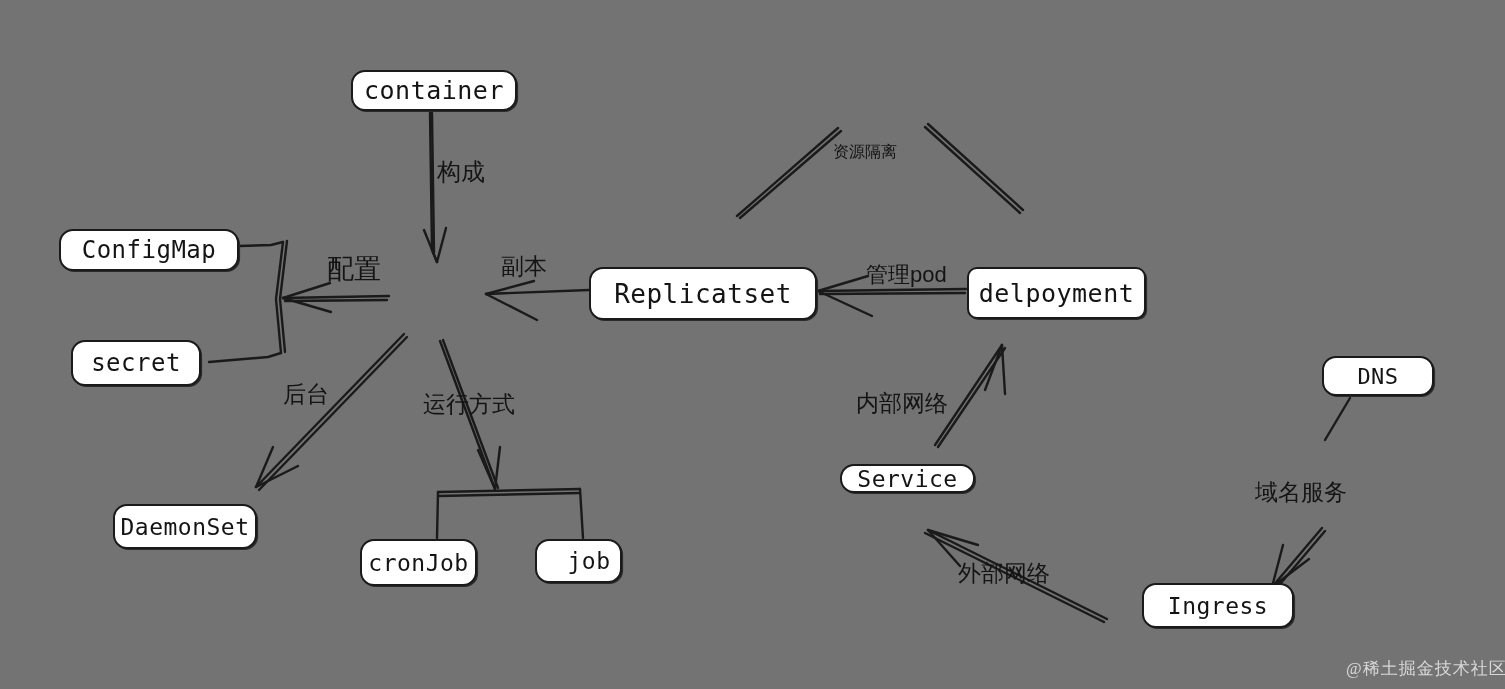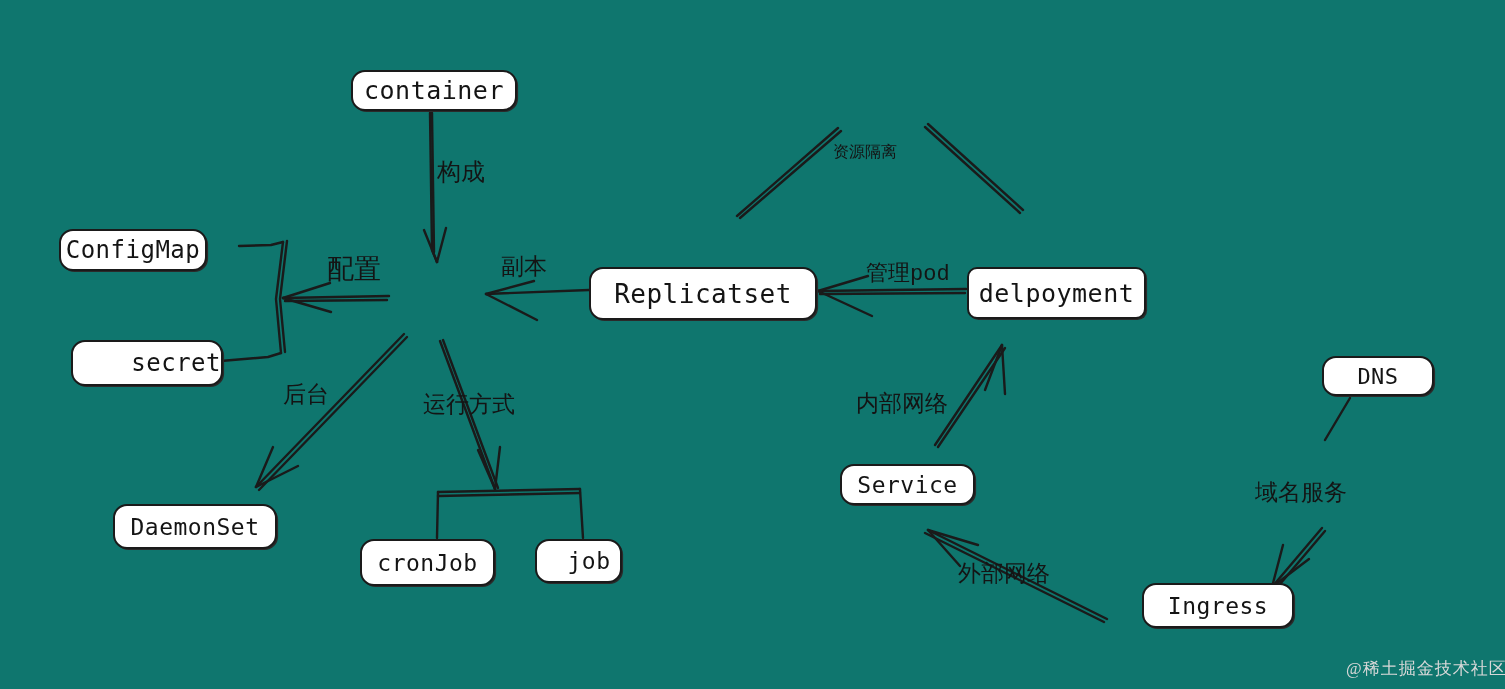--- a/index.html
+++ b/index.html
@@ -8,21 +8,21 @@
     padding: 0;
     background: #ffffff;
   }
   body {
     font-family: "DejaVu Sans Mono", monospace;
   }
   #canvas {
     position: relative;
     width: 1505px;
     height: 689px;
-    background: #0f766e;
+    background: #737373;
     overflow: hidden;
   }
   svg.layer {
     position: absolute;
     left: 0;
     top: 0;
     width: 1505px;
     height: 689px;
     pointer-events: none;
   }
@@ -53,21 +53,21 @@
     color: #141414;
   }
   .edge-label {
     position: absolute;
     font-family: "DejaVu Sans", sans-serif;
     color: #141414;
     white-space: nowrap;
     line-height: 1;
   }
   .edge-label.mono {
-    font-family: Liberation Mono, monospace;
+    font-family: Liberation Sans, sans-serif;
   }
   .watermark {
     position: absolute;
     font-family: Liberation Serif, serif;
     color: #d8d8d8;
     white-space: nowrap;
     letter-spacing: 1px;
     margin-left: 28px;
   }
 </style>
@@ -164,50 +164,50 @@
       </g>
 
     </g>
   </svg>
 
   <div class="node" style="left:351px; top:70px; width:166px; height:41px; font-size:25px;">
     <span>container</span>
   </div>
 
 
-  <div class="node" style="left:59px; top:229px; width:148px; height:42px; font-size:24px;">
+  <div class="node" style="left:59px; top:229px; width:180px; height:42px; font-size:24px;">
     <span>ConfigMap</span>
   </div>
 
-  <div class="node" style="left:71px; top:340px; width:152px; height:46px; font-size:24px;justify-content:flex-end;">
+  <div class="node" style="left:71px; top:340px; width:130px; height:46px; font-size:24px;">
     <span>secret</span>
   </div>
 
 
   <div class="node" style="left:589px; top:267px; width:228px; height:53px; font-size:26px;">
     <span>Replicatset</span>
   </div>
 
   <div class="node" style="left:967px; top:267px; width:179px; height:52px; font-size:25px;border-radius:10px;">
     <span>delpoyment</span>
   </div>
 
   <div class="node" style="left:1322px; top:356px; width:112px; height:40px; font-size:22px;">
     <span>DNS</span>
   </div>
 
-  <div class="node" style="left:113px; top:504px; width:164px; height:45px; font-size:23px;">
+  <div class="node" style="left:113px; top:504px; width:144px; height:45px; font-size:23px;">
     <span>DaemonSet</span>
   </div>
 
-  <div class="node" style="left:840px; top:464px; width:135px; height:41px; font-size:23px;">
+  <div class="node" style="left:840px; top:464px; width:135px; height:29px; font-size:23px;">
     <span>Service</span>
   </div>
 
-  <div class="node" style="left:360px; top:539px; width:135px; height:47px; font-size:23px;">
+  <div class="node" style="left:360px; top:539px; width:117px; height:47px; font-size:23px;">
     <span>cronJob</span>
   </div>
 
   <div class="node" style="left:535px; top:539px; width:87px; height:44px; font-size:23px;padding-left:21px;">
     <span>job</span>
   </div>
 
   <div class="node" style="left:1113px; top:583px; width:152px; height:45px; font-size:23px;margin-left:29px;">
     <span>Ingress</span>
   </div>

